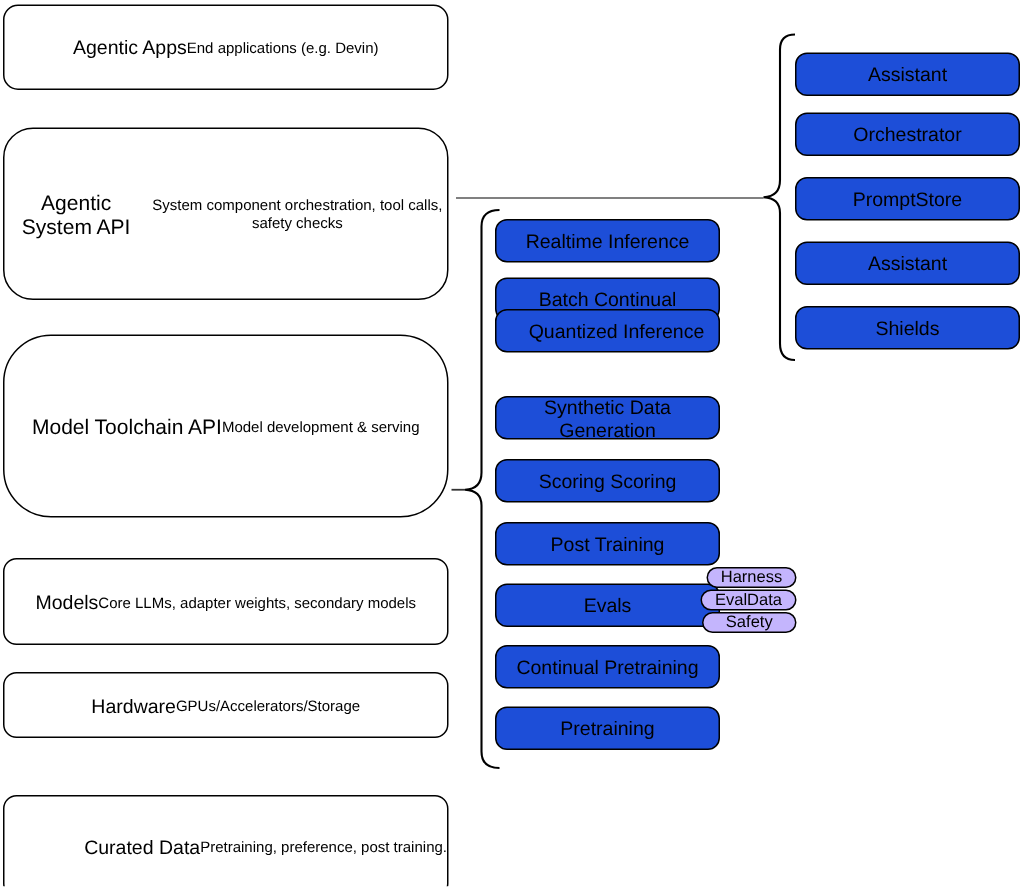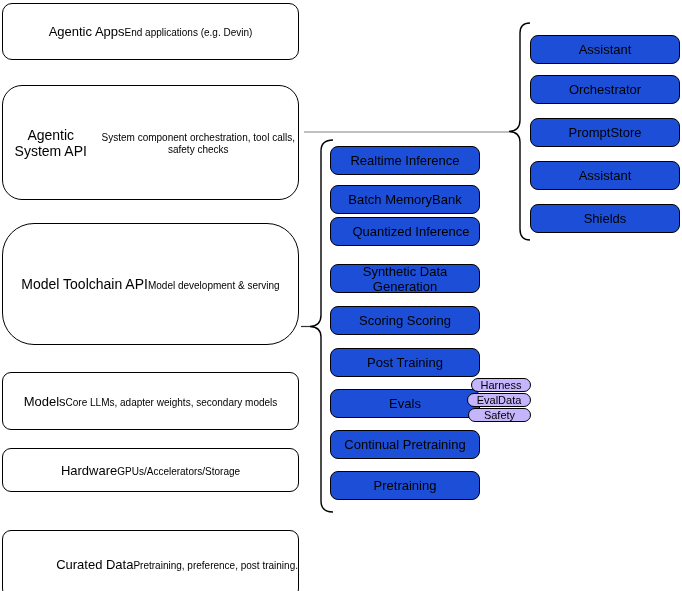--- a/index.html
+++ b/index.html
@@ -81,22 +81,22 @@
     <div class="title">Hardware</div>
     <div class="subtitle">GPUs/Accelerators/Storage</div>
   </div>
 
   <div class="lbox" style="top:530px; height:68px; border-radius:9px;justify-content:flex-end;">
     <div class="title">Curated Data</div>
     <div class="subtitle">Pretraining, preference, post training.</div>
   </div>
 
   <div class="node" style="top:146px;">Realtime Inference</div>
-  <div class="node" style="top:185px;">Batch MemoryBank</div>
-  <div class="node" style="top:217px;padding-left:12px;">Quantized Inference</div>
+  <div class="node" style="top:185px;">Batch Continual</div>
+  <div class="node" style="top:206px;padding-left:12px;">Quantized Inference</div>
   <div class="node" style="top:264px;">Synthetic Data Generation</div>
   <div class="node" style="top:306px;">Scoring Scoring</div>
   <div class="node" style="top:348px;">Post Training</div>
   <div class="node" style="top:389px;">Evals</div>
   <div class="node" style="top:430px;">Continual Pretraining</div>
   <div class="node" style="top:471px;">Pretraining</div>
 
   <div class="pill" style="left:471px; top:378px; width:60px;">Harness</div>
   <div class="pill" style="left:467px; top:393px; width:64px;">EvalData</div>
   <div class="pill" style="left:468px; top:408px; width:63px;">Safety</div>

